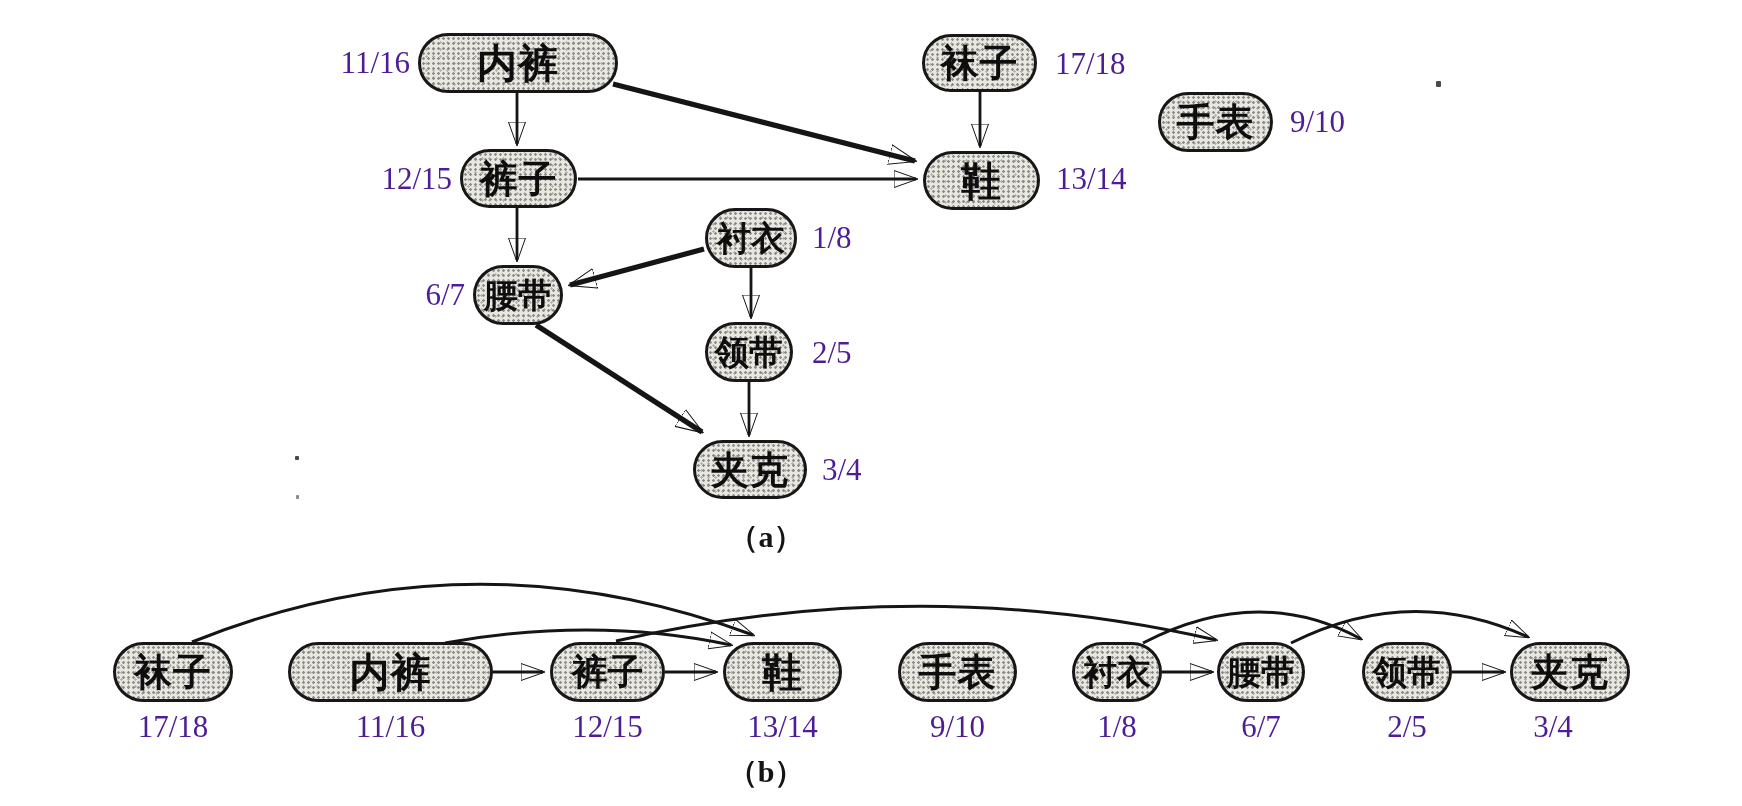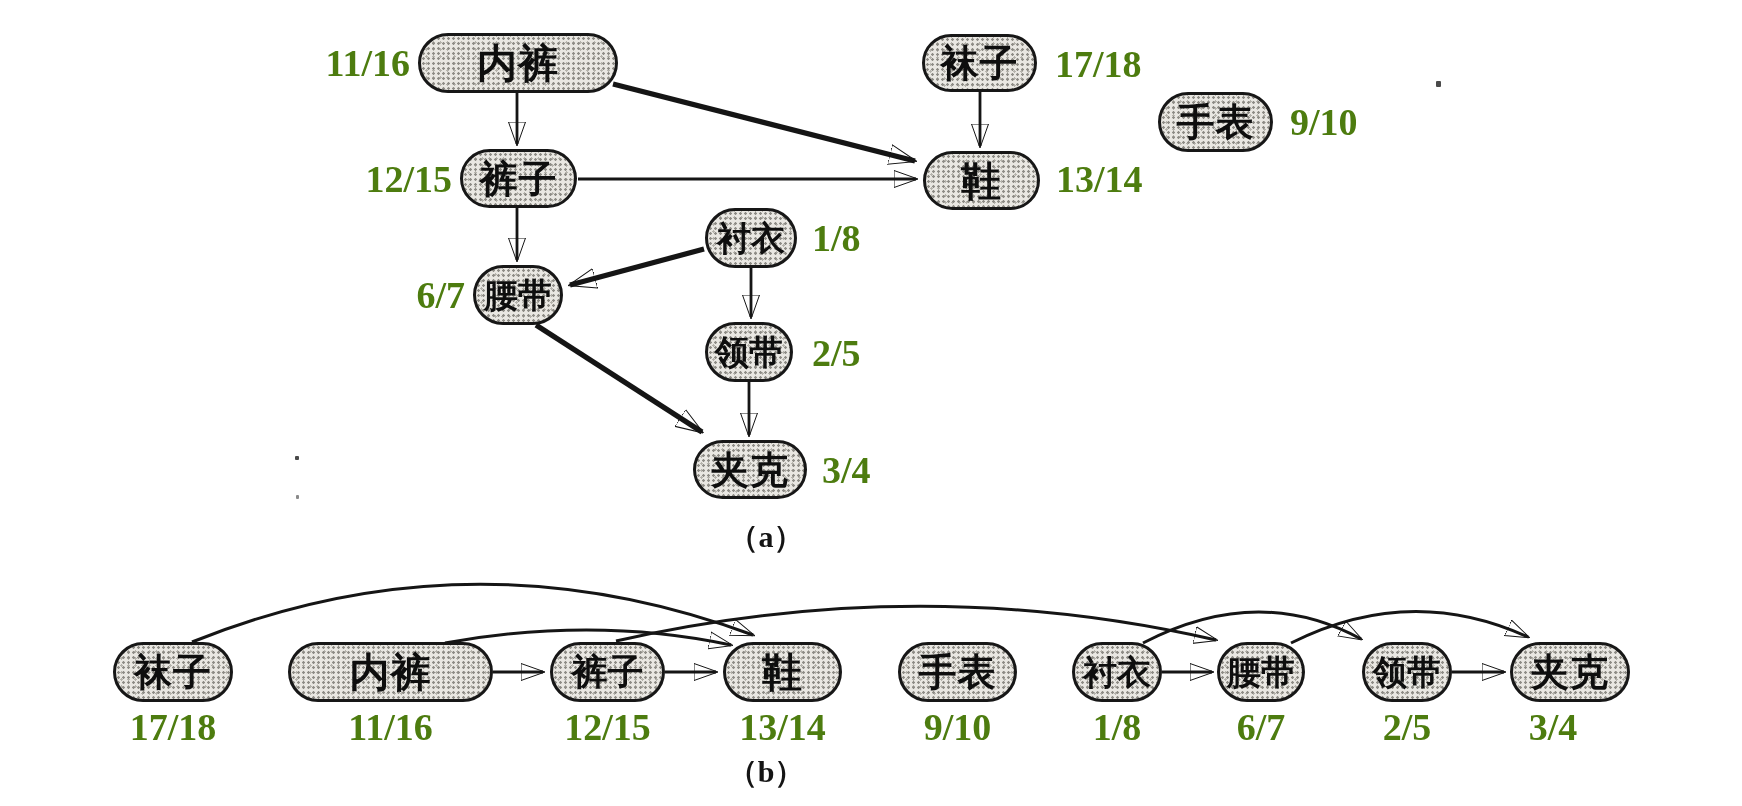--- a/index.html
+++ b/index.html
@@ -38,24 +38,24 @@
     font-weight: 700;
     font-size: 40px;
     line-height: 1;
     color: #0e0e0e;
     letter-spacing: 1px;
     z-index: 2;
   }
   .time {
     position: absolute;
     font-family: "Liberation Serif", serif;
-    font-weight: 700;
-    font-size: 38px;
+    font-weight: 400;
+    font-size: 31px;
     line-height: 32px;
-    color: #4d7c0f;
+    color: #4c1d95;
     white-space: nowrap;
     z-index: 3;
   }
   .time.r { text-align: right; }
   .time.c { text-align: center; }
   .caption {
     position: absolute;
     font-family: "Liberation Serif", serif;
     font-weight: 600;
     font-size: 30px;

